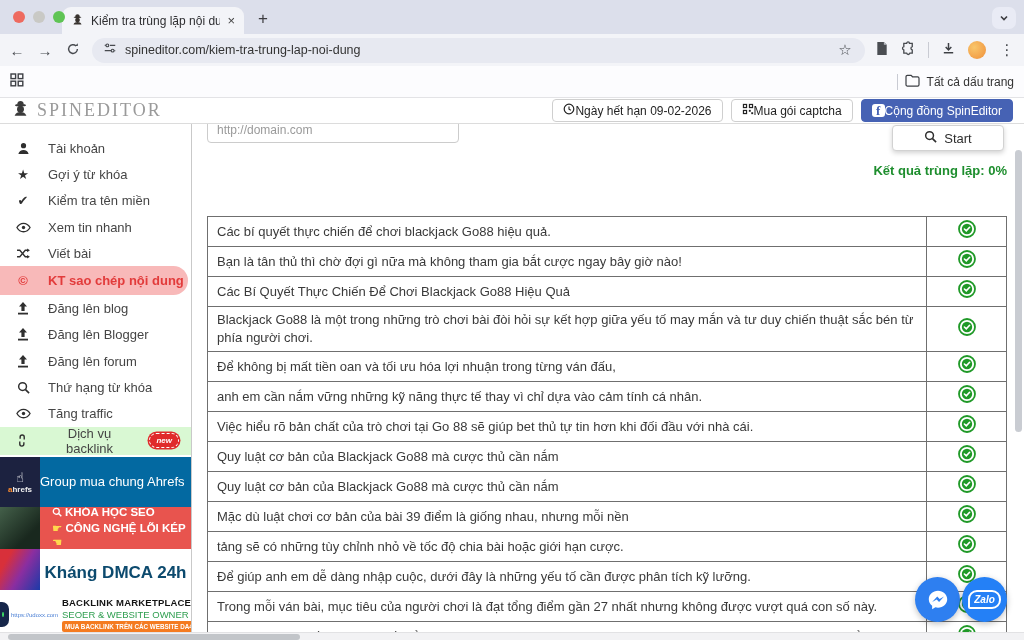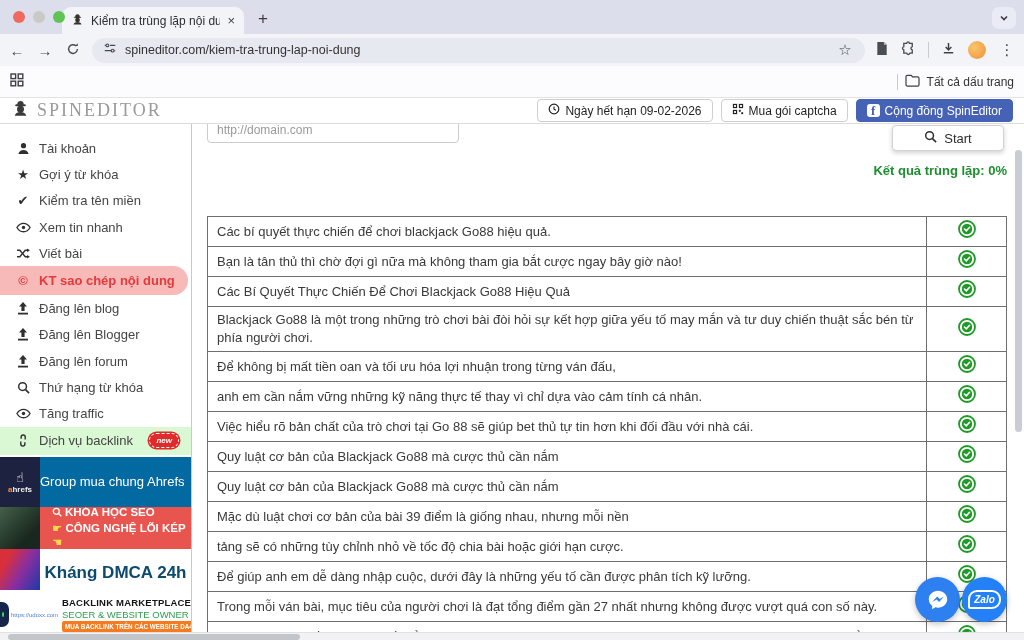--- a/index.html
+++ b/index.html
@@ -25,28 +25,28 @@
   .vdivider { width:1px; height:16px; background:#c9cbd3; }
 
   .bookmarksbar { height:32px; background:#fcfcfe; border-bottom:1px solid #e3e3e6; display:flex; align-items:center; padding:0 10px; }
   .bm-right { margin-left:auto; display:flex; align-items:center; gap:7px; font-size:12px; color:#333; }
 
   
   .site-header { height:26px; background:#fff; border-bottom:1px solid #dcdcdc; display:flex; align-items:center; padding:0 11px; position:relative; z-index:10; }
   .brand { display:flex; align-items:center; gap:7px; }
   .brand-name { font-family:"Liberation Serif","DejaVu Serif",serif; font-size:18px; letter-spacing:2px; color:#9a9a9a; }
   .hbtns { margin-left:auto; display:flex; gap:8px; }
-  .hbtn { height:23px; border:1px solid #cfcfcf; border-radius:4px; background:#fff; display:flex; align-items:center; gap:5px; padding:0 10px; font-size:12px; color:#1f1f1f; white-space:nowrap; }
+  .hbtn { height:23px; border:1px solid #cfcfcf; border-radius:4px; background:#fff; display:flex; align-items:center; padding:0 10px; font-size:12px; color:#1f1f1f; white-space:nowrap; }
   .hbtn.fb { background:#4662b4; border-color:#4662b4; color:#fff; }
   .fb-f { font-family:"Liberation Serif",serif; font-weight:bold; font-size:13px; background:#fff; color:#4662b4; width:13px; height:13px; border-radius:3px; display:flex; align-items:center; justify-content:center; }
 
   
   .content { display:flex; height:509px; overflow:hidden; position:relative; }
   .sidebar { width:192px; flex-shrink:0; background:#fff; border-right:1px solid #c9c9c9; display:flex; flex-direction:column; padding-top:11px; }
-  .nav-item { height:26.3px; flex-shrink:0; display:flex; align-items:center; gap:8px; padding-left:15px; font-size:13px; color:#454545;text-align:center; }
+  .nav-item { height:26.3px; flex-shrink:0; display:flex; align-items:center; gap:17px; padding-left:15px; font-size:13px; color:#454545;text-align:center; }
   .nav-item .ic { width:16px; display:flex; justify-content:center; color:#2f2f2f; font-size:13px; }
   .nav-item.active { background:#f8b9b9; border-radius:0 15px 15px 0; width:188px; height:29px; color:#e23b3b; font-weight:bold; }
   .nav-item.active .ic { color:#e23b3b; }
   .nav-item.green { background:#d9f8d3; height:28px; }
   .badge-new { margin-left:auto; margin-right:12px; background:#e02b2b; color:#fff; font-size:8px; font-style:italic; font-weight:bold; padding:2px 6px; border-radius:8px; box-shadow:0 0 0 1.5px #e02b2b; border:1px dashed #fff; }
 
   .banner { display:flex; flex-shrink:0; overflow:hidden; }
   .b-thumb { width:40px; flex-shrink:0; }
   .banner.ahrefs { height:50px; margin-top:2px; }
   .ahrefs .b-thumb { background:#1c2240; display:flex; flex-direction:column; align-items:center; justify-content:center; color:#fff; }

